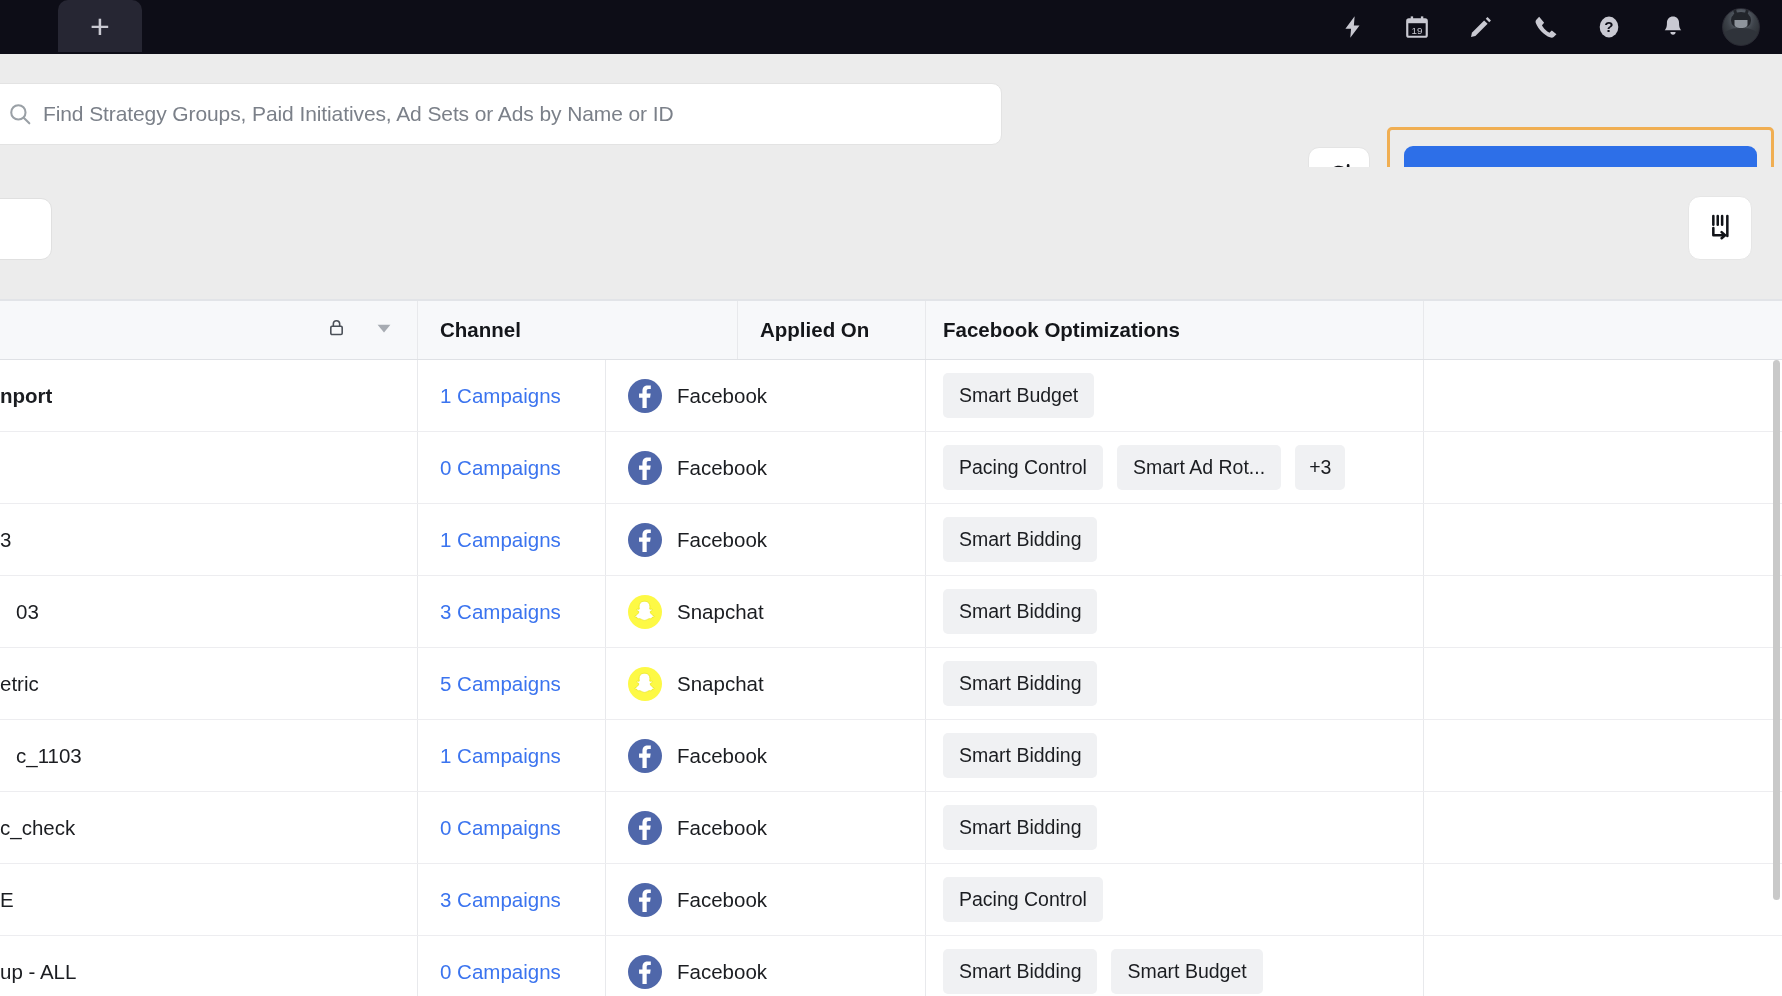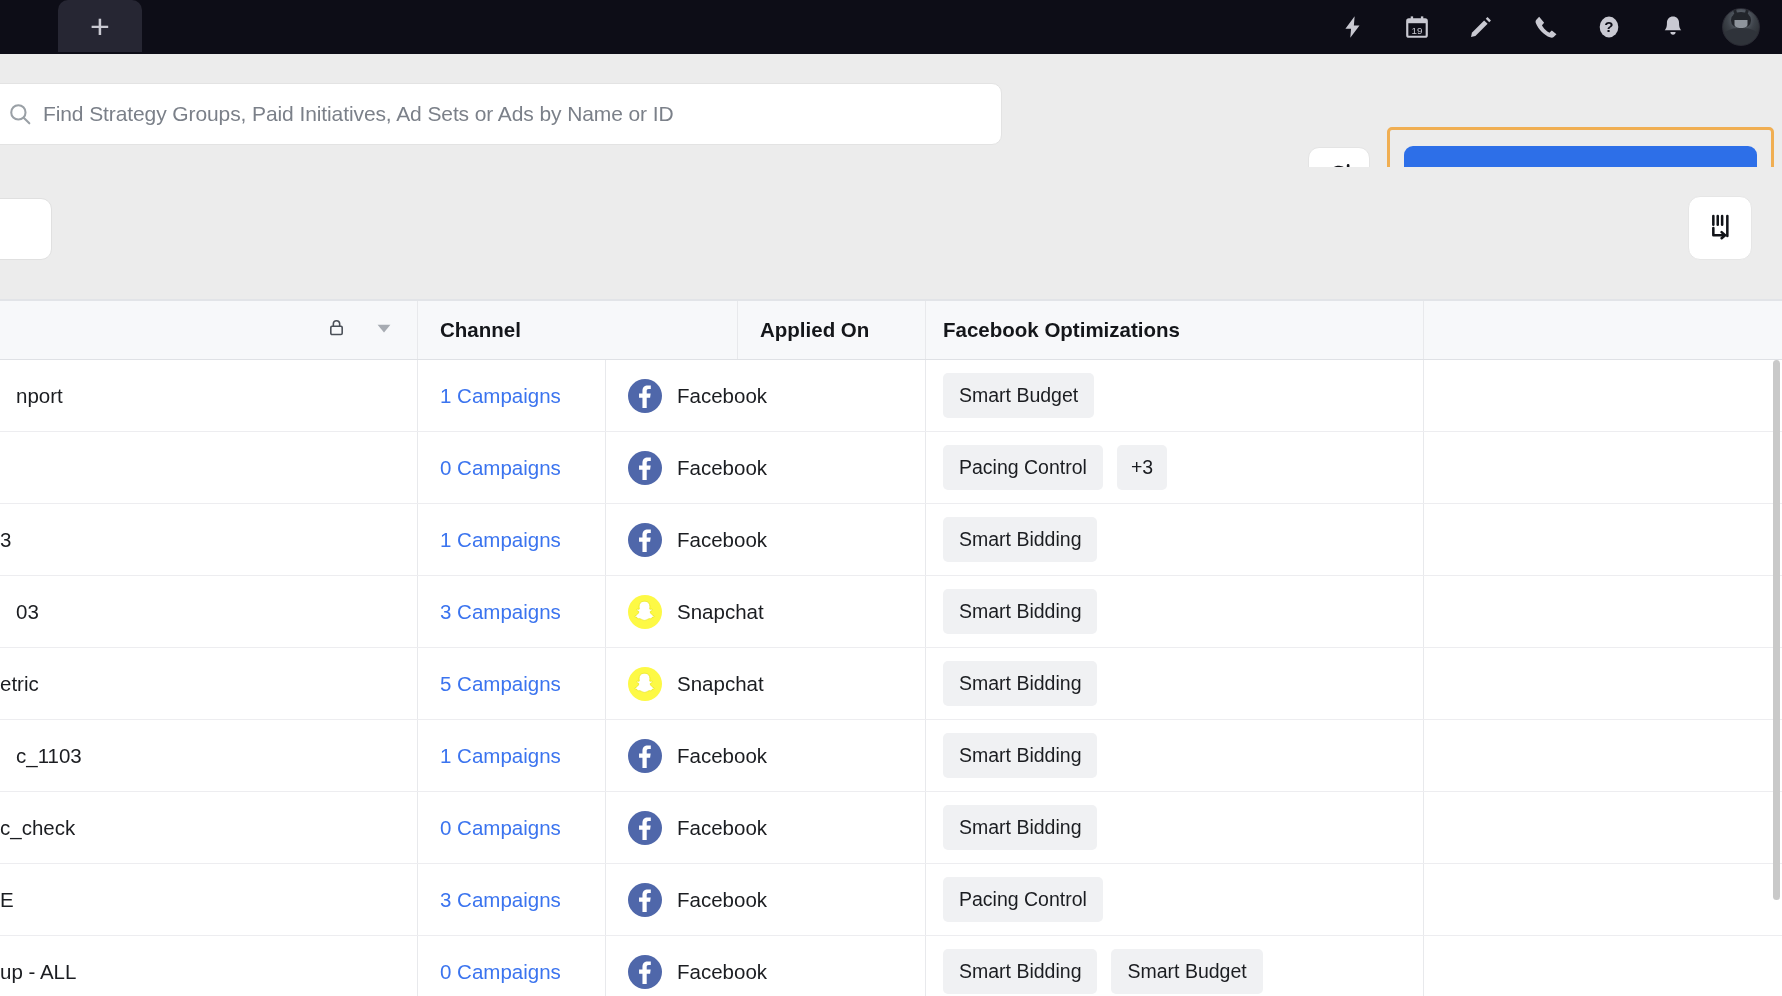--- a/index.html
+++ b/index.html
@@ -294,21 +294,21 @@
         </span>
       </div>
       <div class="cell c-channel">Channel</div>
       <div class="cell c-applied">Applied On</div>
       <div class="cell c-opt">Facebook Optimizations</div>
       <div class="cell c-last"></div>
     </div>
 
     <div id="rows">
         <div class="trow tbody-row">
-          <div class="cell c-name" style="justify-content: flex-start; padding-left: 16px;">
+          <div class="cell c-name" style="justify-content: flex-start; padding-left: 0px; font-weight: bold;">
             <span class="name-txt" style="margin-right: auto; margin-left: 0px;">nport</span>
           </div>
           <div class="cell c-applied">
             <a class="link">1 Campaigns</a>
           </div>
           <div class="cell c-channel">
             <span class="chan-ico chan-fb">
               <svg width="34" height="34" viewBox="0 0 24 24" aria-hidden="true">
                 <path fill="#ffffff" d="M13.2 20.5v-7.3h2.4l.4-2.9h-2.8V8.5c0-.8.2-1.4 1.4-1.4h1.5V4.6c-.3 0-1.2-.1-2.2-.1-2.2 0-3.7 1.3-3.7 3.8v2h-2.4v2.9h2.4v7.3z"></path>
               </svg>
@@ -330,20 +330,21 @@
           <div class="cell c-channel">
             <span class="chan-ico chan-fb">
               <svg width="34" height="34" viewBox="0 0 24 24" aria-hidden="true">
                 <path fill="#ffffff" d="M13.2 20.5v-7.3h2.4l.4-2.9h-2.8V8.5c0-.8.2-1.4 1.4-1.4h1.5V4.6c-.3 0-1.2-.1-2.2-.1-2.2 0-3.7 1.3-3.7 3.8v2h-2.4v2.9h2.4v7.3z"></path>
               </svg>
             </span>
             <span class="chan-txt">Facebook</span>
           </div>
           <div class="cell c-opt">
             <span class="tag">Pacing Control</span>
+            <span class="tag">Smart Ad Rot...</span>
             <span class="tag count">+3</span>
           </div>
           <div class="cell c-last"></div>
         </div>
         <div class="trow tbody-row">
           <div class="cell c-name" style="justify-content: flex-start; padding-left: 0px;">
             <span class="name-txt" style="margin-right: auto; margin-left: 0px;">3</span>
           </div>
           <div class="cell c-applied">
             <a class="link">1 Campaigns</a>

